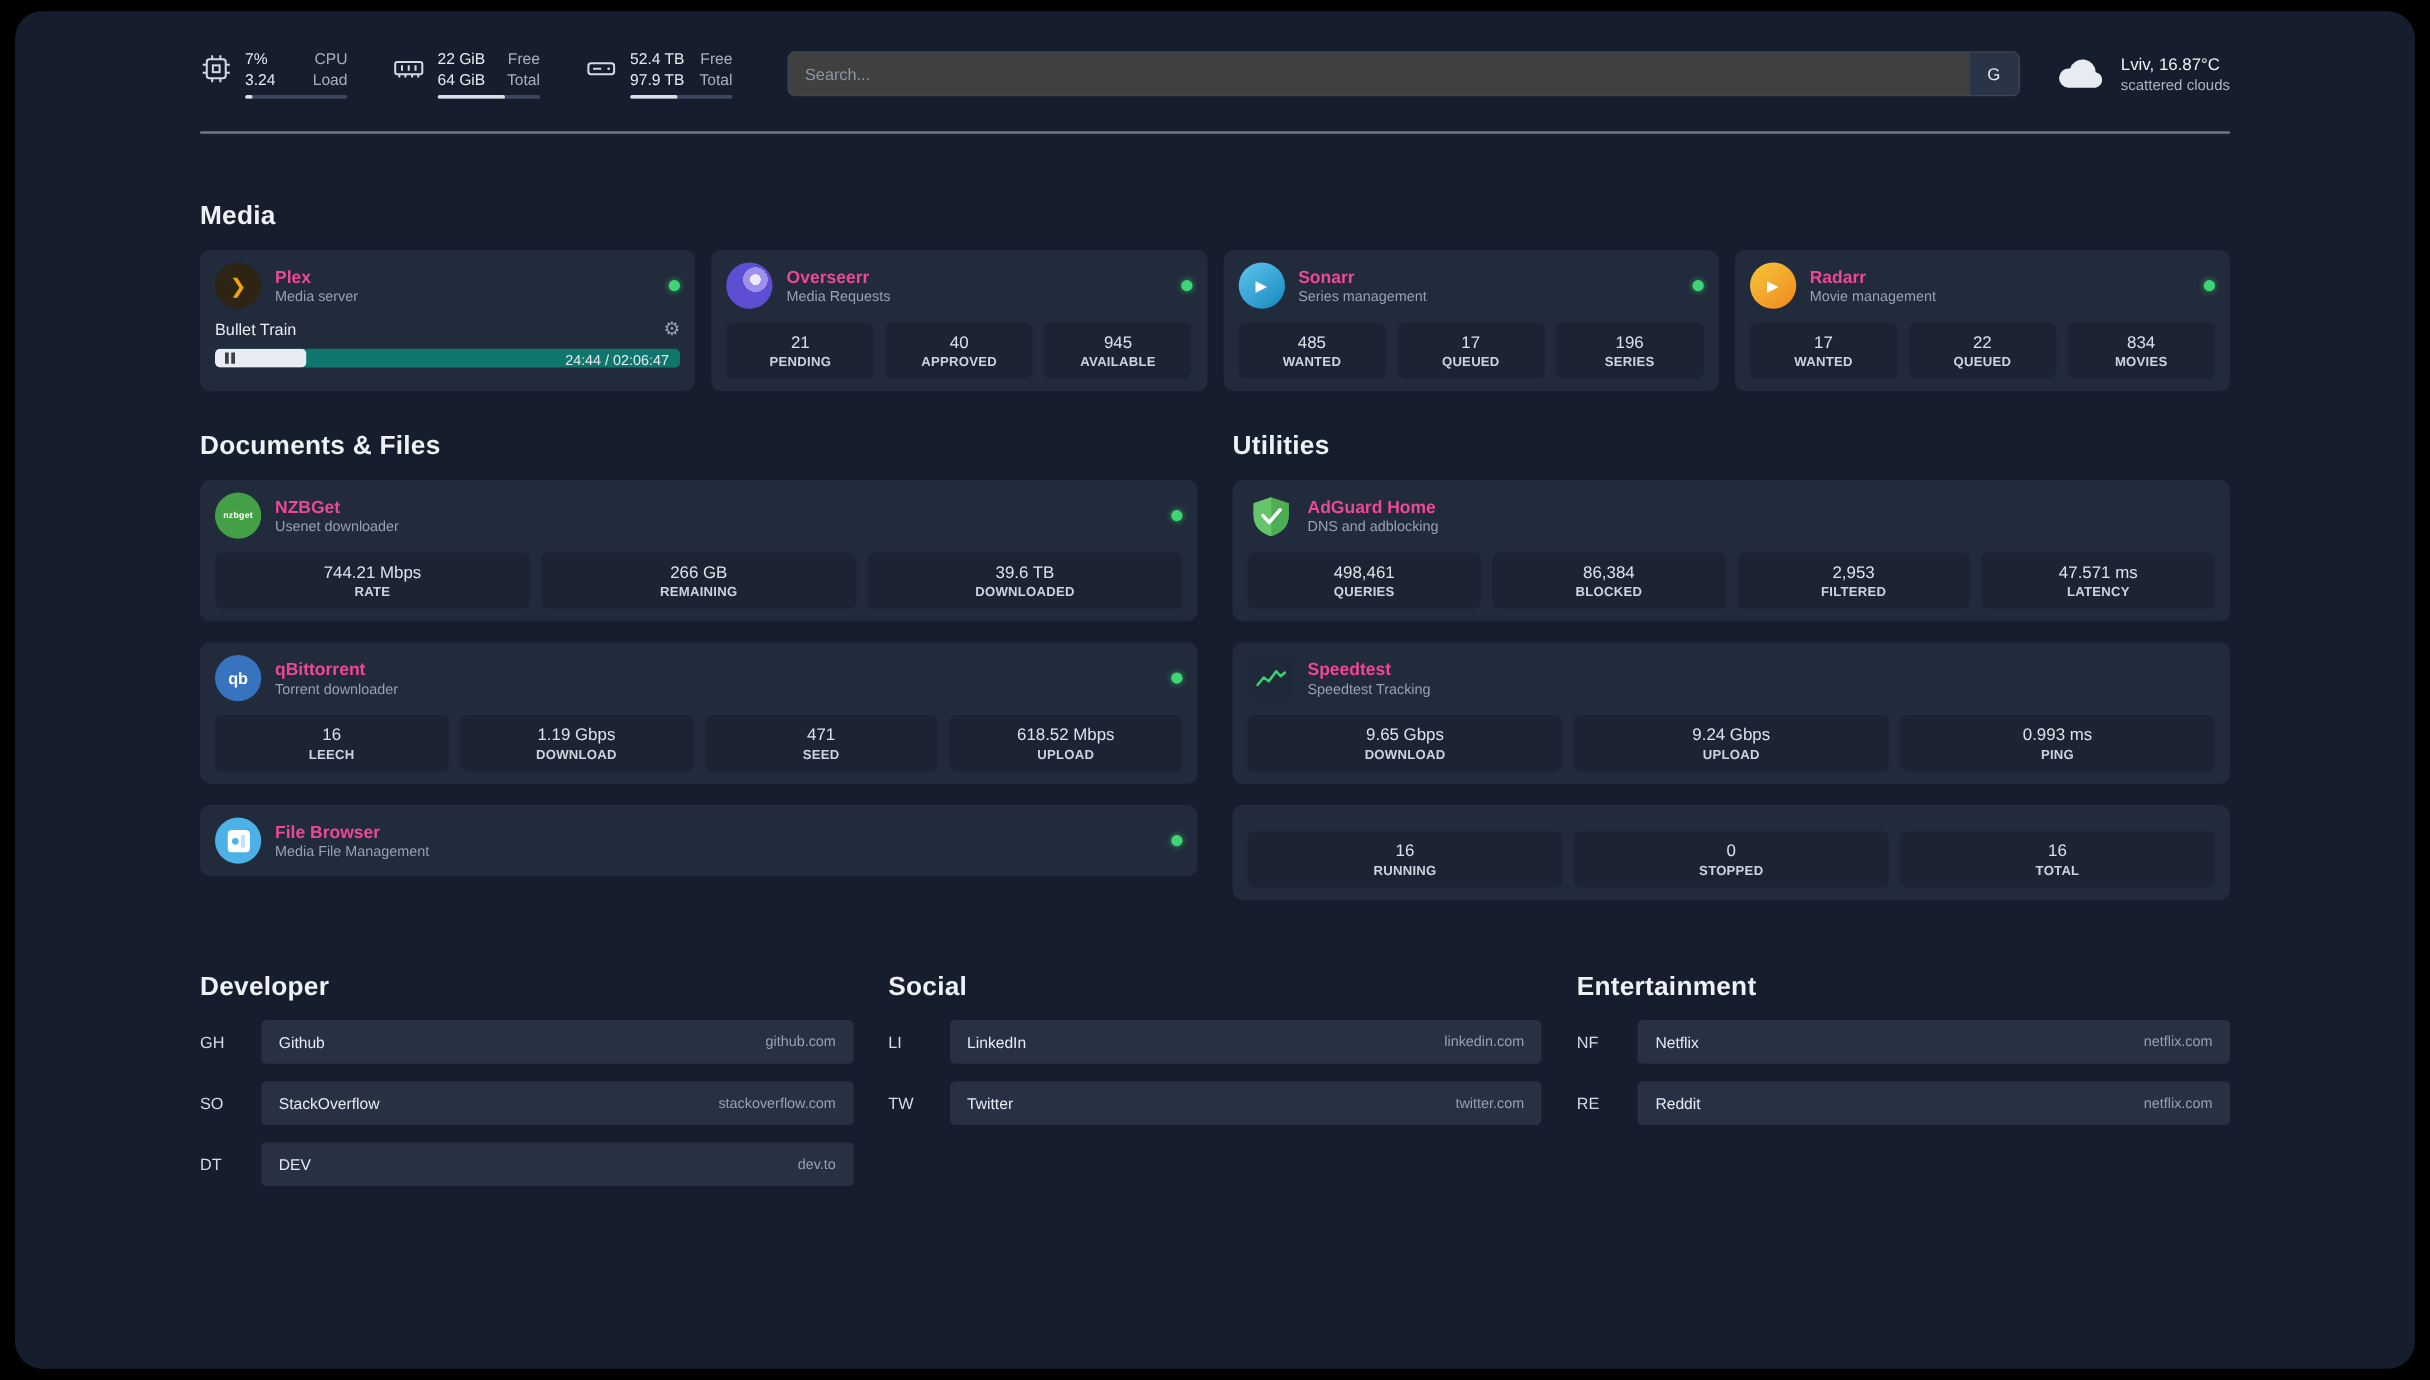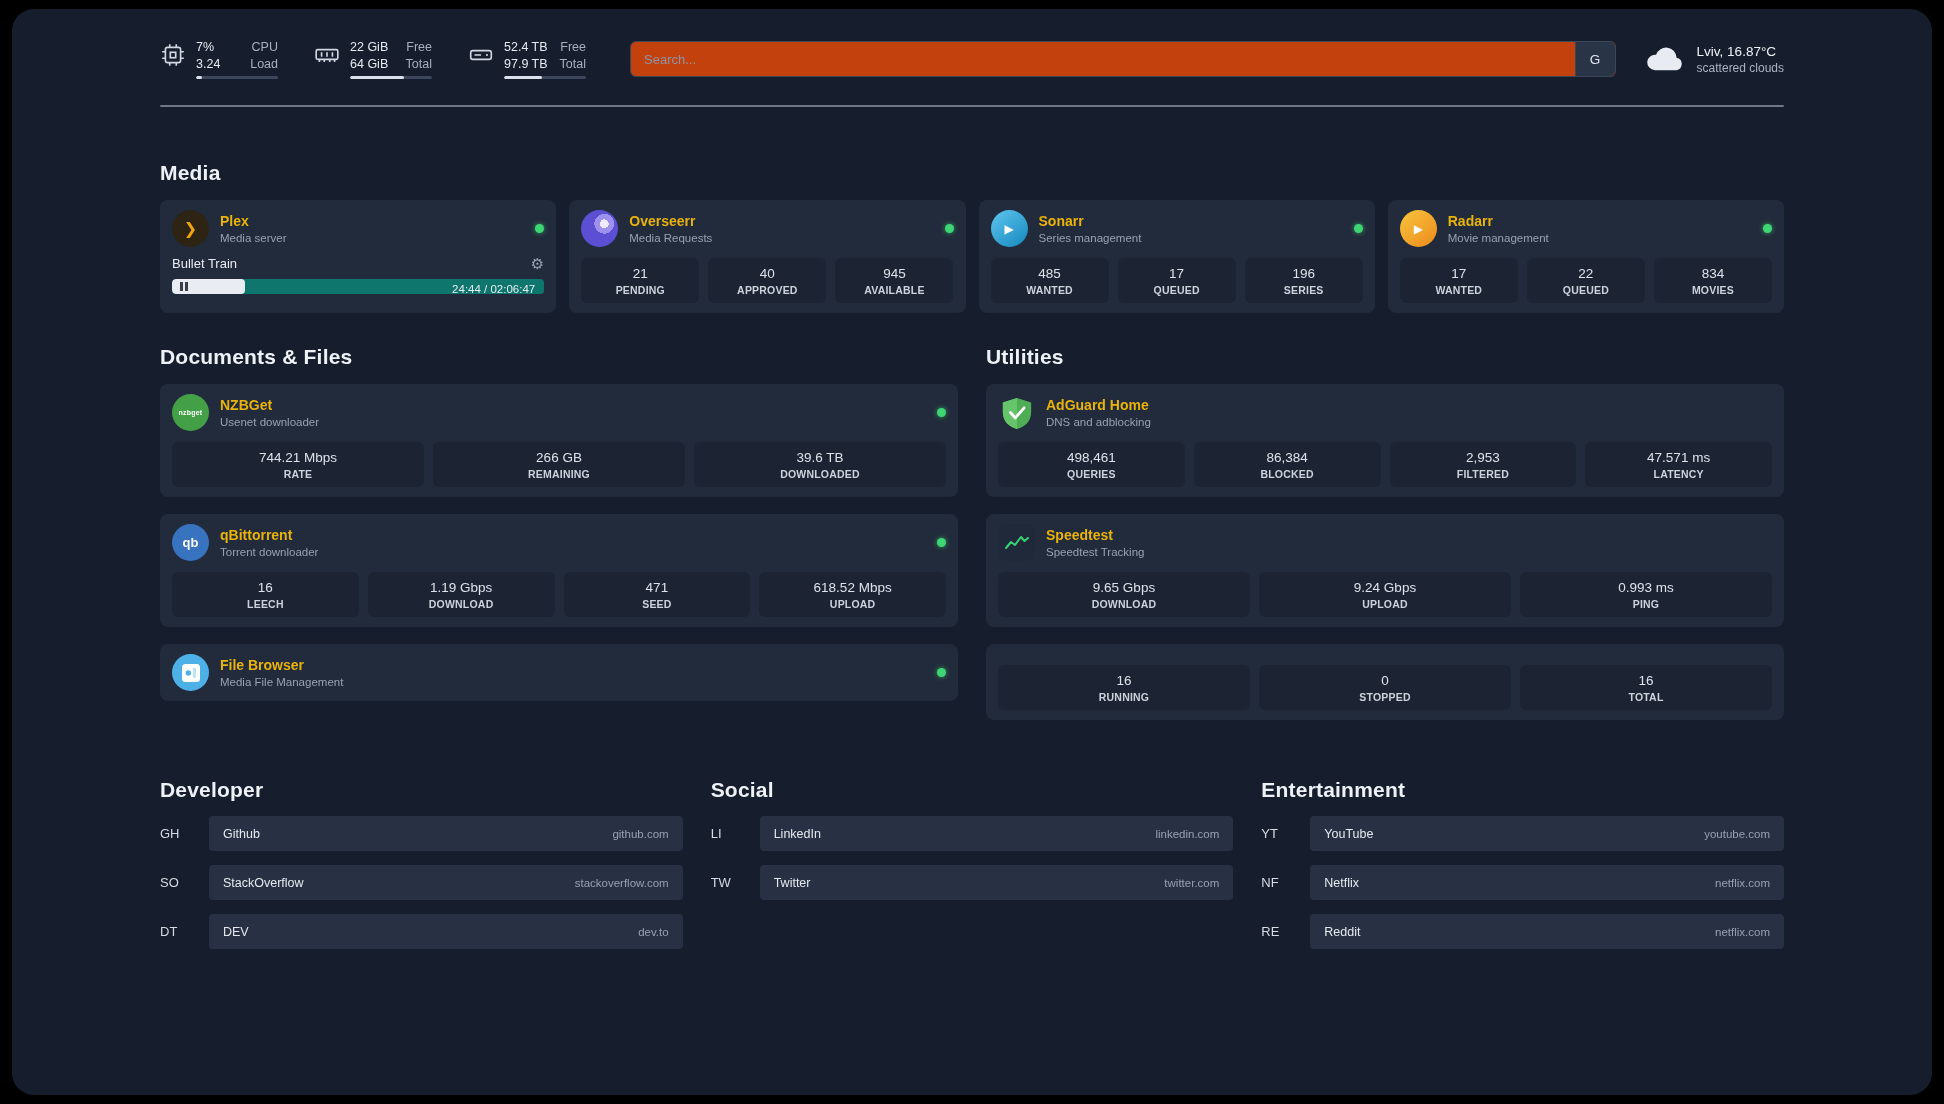--- a/index.html
+++ b/index.html
@@ -19,21 +19,21 @@
   .topbar{ display:flex; align-items:center; }
   .res{ display:flex; align-items:flex-start; gap:10px; margin-right:36px; }
   .ticon{ display:flex; align-items:center; justify-content:center; padding-top:3px; }
   .res .rows{ width:82px; }
   .res .row{ display:flex; justify-content:space-between; font-size:12.5px; line-height:1.32; }
   .res .val{ color:#e6eaf1; }
   .res .lab{ color:#a7b0bf; }
   .res .track{ height:3px; background:#3c475c; border-radius:2px; margin-top:4px; overflow:hidden; }
   .res .fill{ height:100%; width:0; background:#dbe1ea; border-radius:2px; }
 
-  .search{ flex:1; display:flex; align-items:stretch; height:36px; background:#c2410c;
+  .search{ flex:1; display:flex; align-items:stretch; height:36px; background:#404040;
     border:1px solid #3c4659; border-radius:6px; margin:0 28px 0 8px; overflow:hidden; }
   .search input{ flex:1; background:transparent; border:none; outline:none; color:#dfe4ec;
     font-size:13px; padding:0 13px; font-family:inherit; }
   .search input::placeholder{ color:#8d96a7; }
   .gbtn{ width:40px; display:flex; align-items:center; justify-content:center;
     background:#2a3447; border-left:1px solid #3c4659; color:#e3e8ef; font-size:13.5px; cursor:pointer; }
 
   .weather{ display:flex; align-items:center; gap:11px; }
   .weather .t1{ font-size:13.5px; color:#eef1f5; }
   .weather .t2{ font-size:12px; color:#aab3c2; margin-top:2px; }
@@ -42,21 +42,21 @@
 
   
   .sec-h{ font-size:21px; font-weight:600; color:#eef1f6; letter-spacing:.2px; }
   .media-h{ margin-top:54px; }
   .media-grid{ display:grid; grid-template-columns:repeat(4,1fr); gap:13px; margin-top:15px; }
 
   .card{ background:#222b3b; border-radius:8px; padding:10px 12px; display:flex; flex-direction:column; cursor:pointer; }
   .card-head{ display:flex; align-items:center; gap:11px; }
   .icon{ width:37px; height:37px; border-radius:50%; flex:none; display:flex; align-items:center; justify-content:center; overflow:hidden; }
   .tt{ min-width:0; }
-  .title{ font-size:14px; font-weight:600; color:#eab308; line-height:1.2; white-space:nowrap; }
+  .title{ font-size:14px; font-weight:600; color:#ec4899; line-height:1.2; white-space:nowrap; }
   .subtitle{ font-size:11.5px; color:#98a1b1; margin-top:3px; white-space:nowrap; }
   .dot{ width:9px; height:9px; border-radius:50%; background:#3ed674; margin-left:auto; flex:none;
     box-shadow:0 0 5px rgba(62,214,116,.7); }
   .stats{ display:flex; gap:9px; margin-top:auto; padding-top:11px; }
   .stat{ flex:1; background:#1c2433; border-radius:6px; text-align:center; padding:8px 2px 7px; }
   .stat-v{ font-size:13.5px; color:#dde2ea; }
   .stat-l{ font-size:10.5px; font-weight:700; color:#ccd3dd; margin-top:3px; letter-spacing:.2px; }
 
   
   .np-row{ display:flex; align-items:center; justify-content:space-between; margin-top:9px;gap:28px; }
@@ -495,27 +495,20 @@
         <div class="bm-pill">
           <span class="bm-name">Twitter</span>
           <span class="bm-url">twitter.com</span>
         </div>
       </div>
     </div>
 
     <div class="bm-group">
       <h2 class="sec-h">Entertainment</h2>
       <div class="bm-row">
-        <span class="bm-abbr">YT</span>
-        <div class="bm-pill">
-          <span class="bm-name">YouTube</span>
-          <span class="bm-url">youtube.com</span>
-        </div>
-      </div>
-      <div class="bm-row">
         <span class="bm-abbr">NF</span>
         <div class="bm-pill">
           <span class="bm-name">Netflix</span>
           <span class="bm-url">netflix.com</span>
         </div>
       </div>
       <div class="bm-row">
         <span class="bm-abbr">RE</span>
         <div class="bm-pill">
           <span class="bm-name">Reddit</span>

